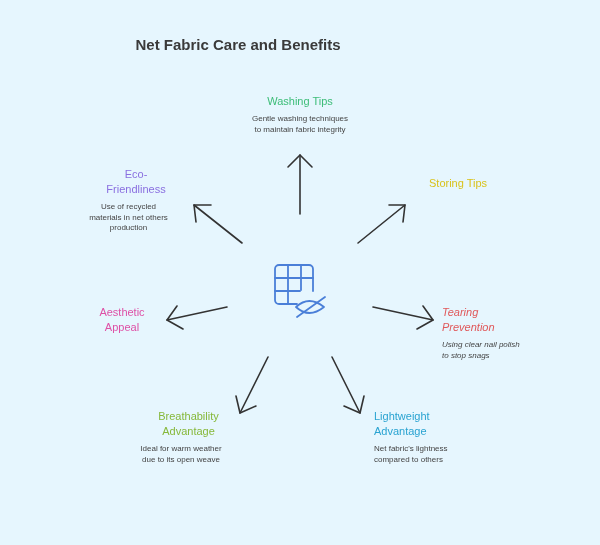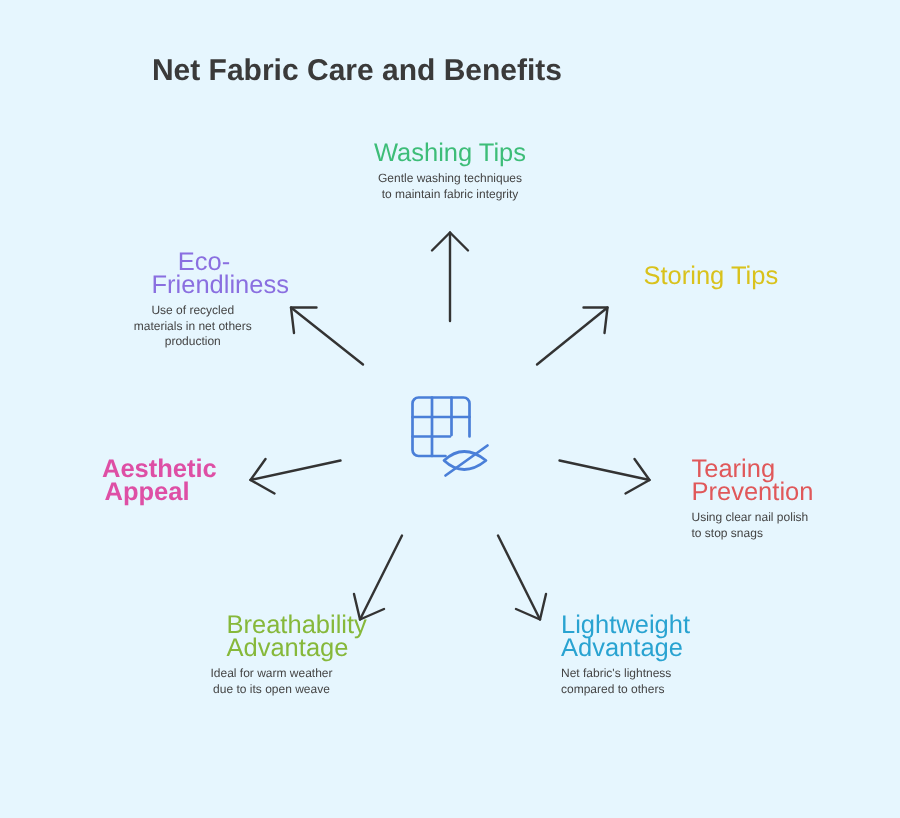--- a/index.html
+++ b/index.html
@@ -5,24 +5,24 @@
     html, body { margin: 0; padding: 0; }
     body {
       width: 600px; height: 545px;
       background: #e6f6fe;
       position: relative;
       overflow: hidden;
       font-family: "Liberation Sans", sans-serif;
     }
     .title {
       position: absolute; left: 0; top: 36px; width: 476px;
-      text-align: center; font-size: 20px; font-weight: bold; color: #3a3a3a;
+      text-align: center; font-size: 15px; font-weight: bold; color: #3a3a3a;
     }
     .node { position: absolute; }
-    .node .head { font-size: 17px; line-height: 15px; }
+    .node .head { font-size: 11px; line-height: 15px; }
     .node .desc { font-size: 8px; line-height: 10.5px; color: #444; margin-top: 5px; }
     .center-l { text-align: center; }
     .right-a { text-align: center; }
     .left-a { text-align: left; }
     svg.arrows { position: absolute; left: 0; top: 0; }
   </style>
 </head>
 <body>
 
 <div class="title">Net Fabric Care and Benefits</div>
@@ -72,35 +72,35 @@
 
 <div class="node center-l" style="left:225px; top:94px; width:150px;">
   <div class="head" style="color:#3dbd78;">Washing Tips</div>
   <div class="desc" style="width:100px; margin-left:25px;">Gentle washing techniques to maintain fabric integrity</div>
 </div>
 
 <div class="node left-a" style="left:429px; top:176px; width:100px;">
   <div class="head" style="color:#d9c21c;">Storing Tips</div>
 </div>
 
-<div class="node left-a" style="left:461px; top:305px; width:100px;">
+<div class="node left-a" style="left:442px; top:305px; width:100px;font-style:italic;">
   <div class="head" style="color:#e0585a; width:60px;">Tearing Prevention</div>
   <div class="desc" style="width:85px;">Using clear nail polish to stop snags</div>
 </div>
 
 <div class="node left-a" style="left:374px; top:409px; width:100px;">
   <div class="head" style="color:#29a3d1; width:70px;">Lightweight Advantage</div>
   <div class="desc" style="width:85px;">Net fabric's lightness compared to others</div>
 </div>
 
 <div class="node right-a" style="left:126px; top:409px; width:100px;">
   <div class="head" style="color:#86b83a; width:75px; margin-left:25px;">Breathability Advantage</div>
   <div class="desc" style="width:90px; margin-left:10px;">Ideal for warm weather due to its open weave</div>
 </div>
 
-<div class="node right-a" style="left:28px; top:305px; width:100px;font-weight:bold;">
+<div class="node right-a" style="left:52px; top:305px; width:100px;">
   <div class="head" style="color:#de4fa5; width:60px; margin-left:40px;">Aesthetic Appeal</div>
 </div>
 
 <div class="node right-a" style="left:71px; top:167px; width:100px;">
   <div class="head" style="color:#8a6fe0; width:70px; margin-left:30px;">Eco-Friendliness</div>
   <div class="desc" style="width:85px; margin-left:15px;">Use of recycled materials in net others production</div>
 </div>
 
 </body></html>

